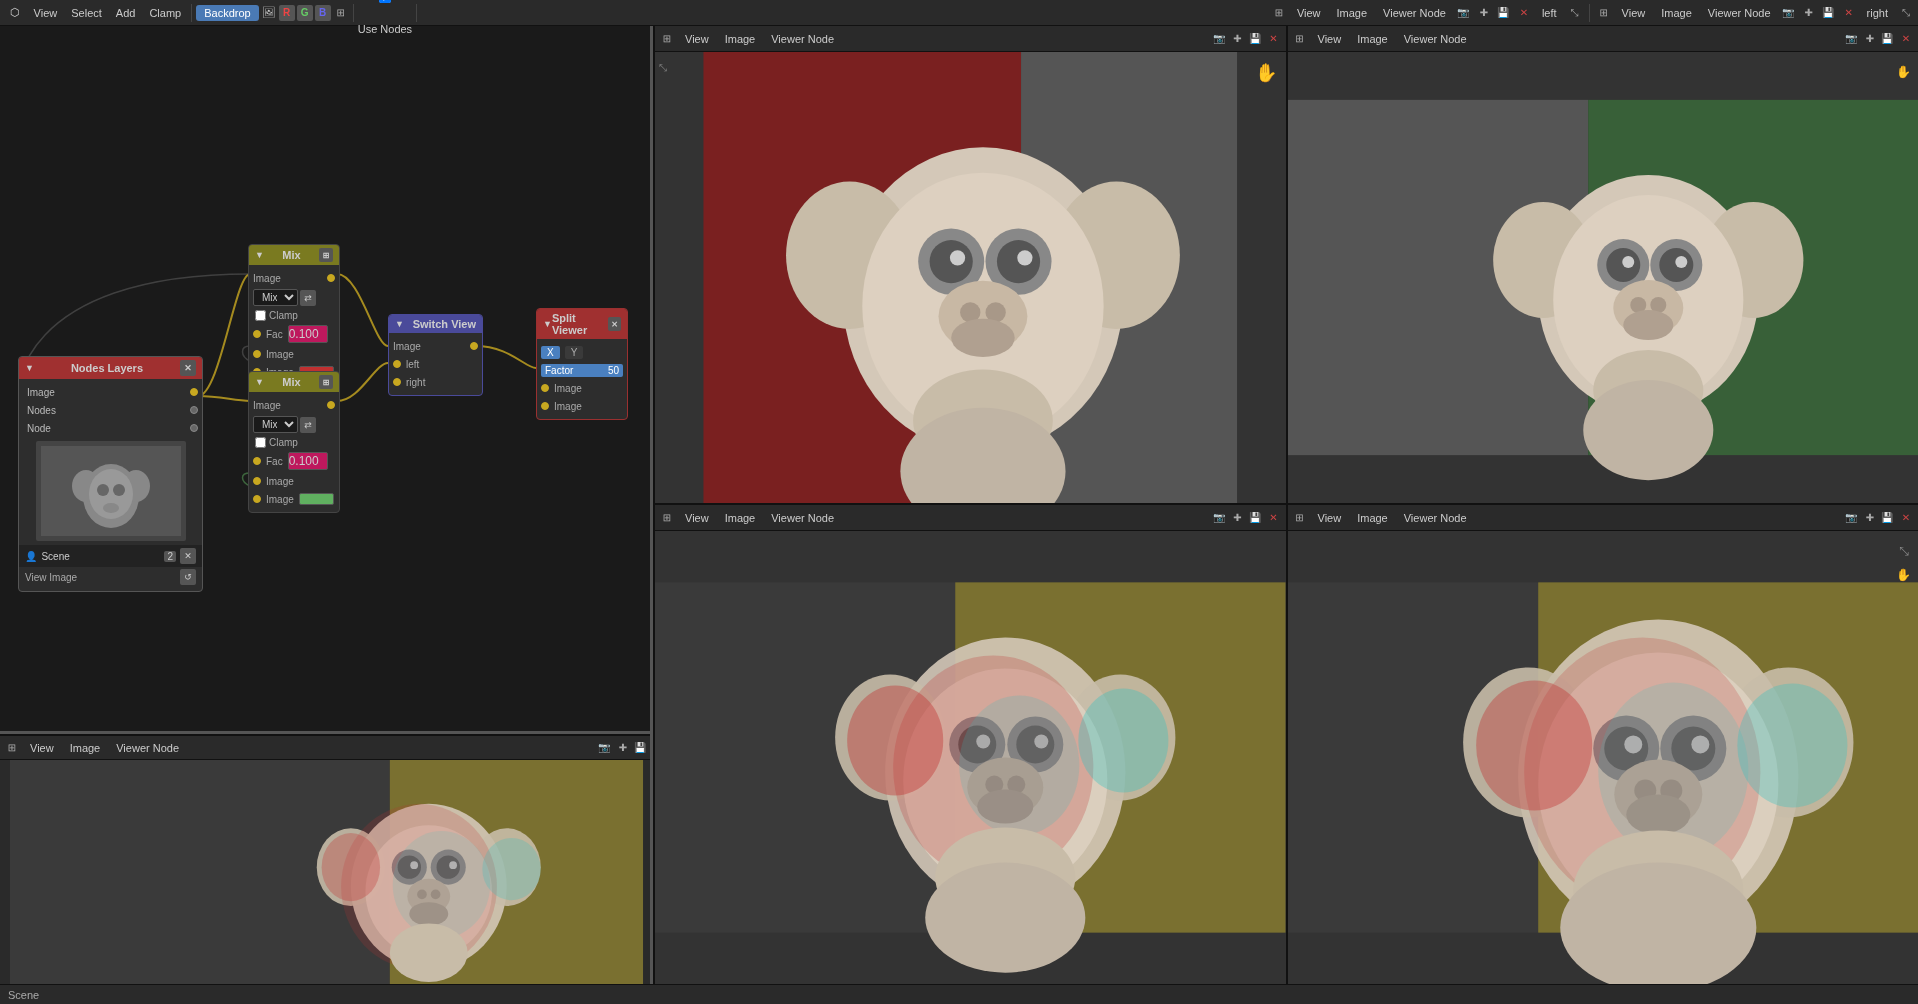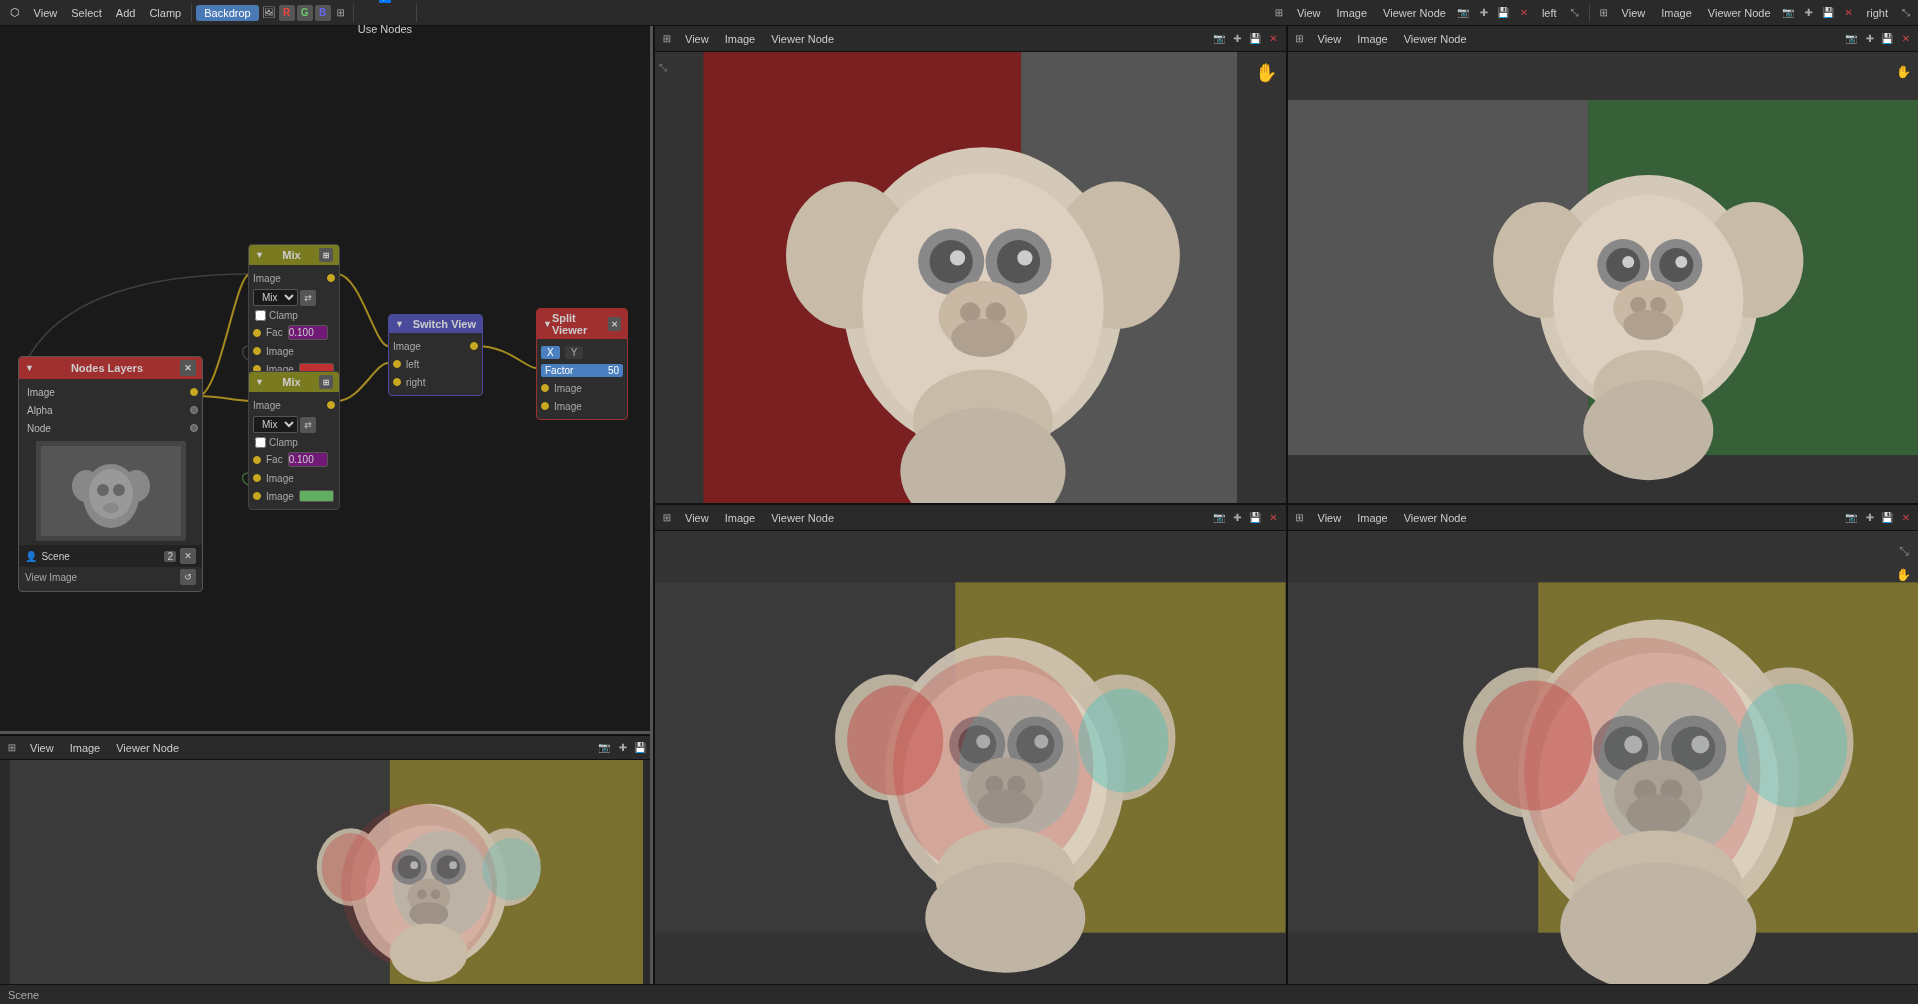--- a/index.html
+++ b/index.html
@@ -194,24 +194,24 @@
       width: 8px;
       height: 8px;
       border-radius: 50%;
       border: 1px solid #888;
       flex-shrink: 0;
     }
     .socket-yellow { background: #c8a820; border-color: #c8a820; }
     .socket-gray { background: #666; border-color: #888; }
 
     .input-field {
-      background: #701a75;
+      background: #be185d;
       border: 1px solid #555;
       color: #ccc;
-      font-size: 10px;
+      font-size: 12px;
       padding: 1px 0;
       border-radius: 2px;
       width: 55px;
     }
     .dropdown-field {
       background: #1a1a1a;
       border: 1px solid #555;
       color: #ccc;
       font-size: 10px;
       padding: 1px 4px;
@@ -429,21 +429,21 @@
           <span style="font-size:9px;">▼</span>
           <span>Nodes Layers</span>
           <div class="node-icon-btn">✕</div>
         </div>
         <div class="node-body">
           <div class="node-row">
             <span class="panel-label">Image</span>
             <span class="socket socket-yellow socket-right"></span>
           </div>
           <div class="node-row">
-            <span class="panel-label">Alpha</span>
+            <span class="panel-label">Nodes</span>
             <span class="socket socket-gray socket-right"></span>
           </div>
           <div class="node-row">
             <span class="panel-label">Node</span>
             <span class="socket socket-gray socket-right"></span>
           </div>
 
           <div class="preview-thumbnail">
             <svg width="140" height="90" viewBox="0 0 140 90">
               <rect width="140" height="90" fill="#555"></rect>

